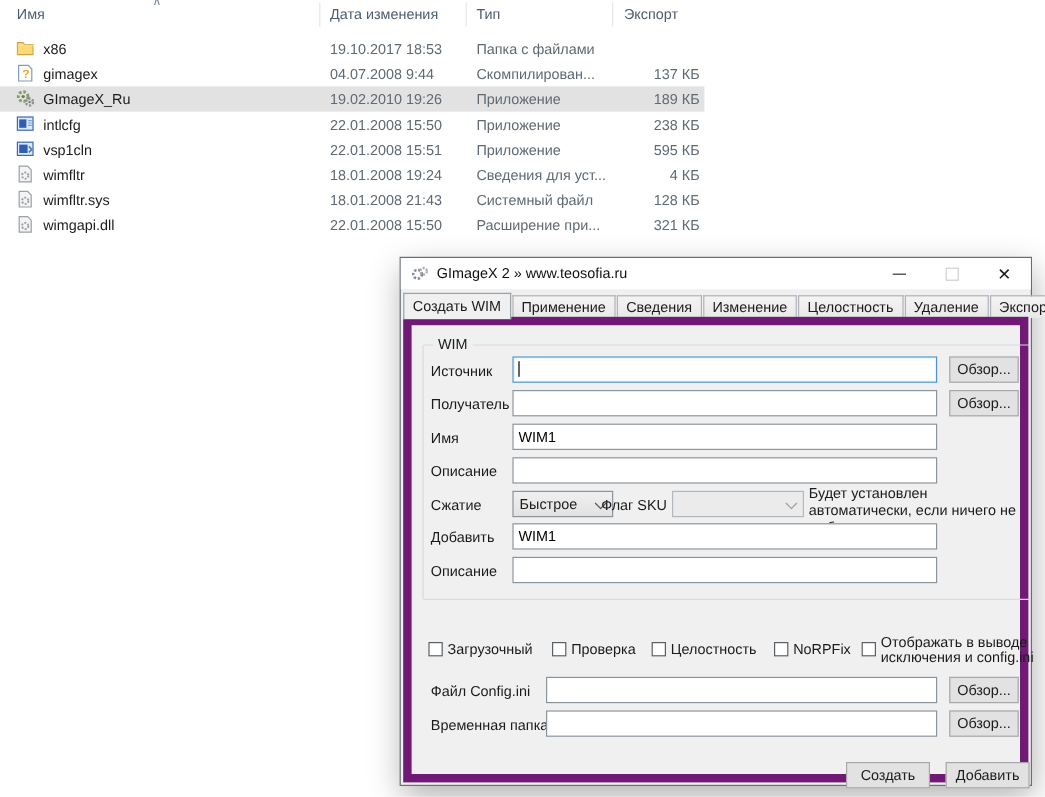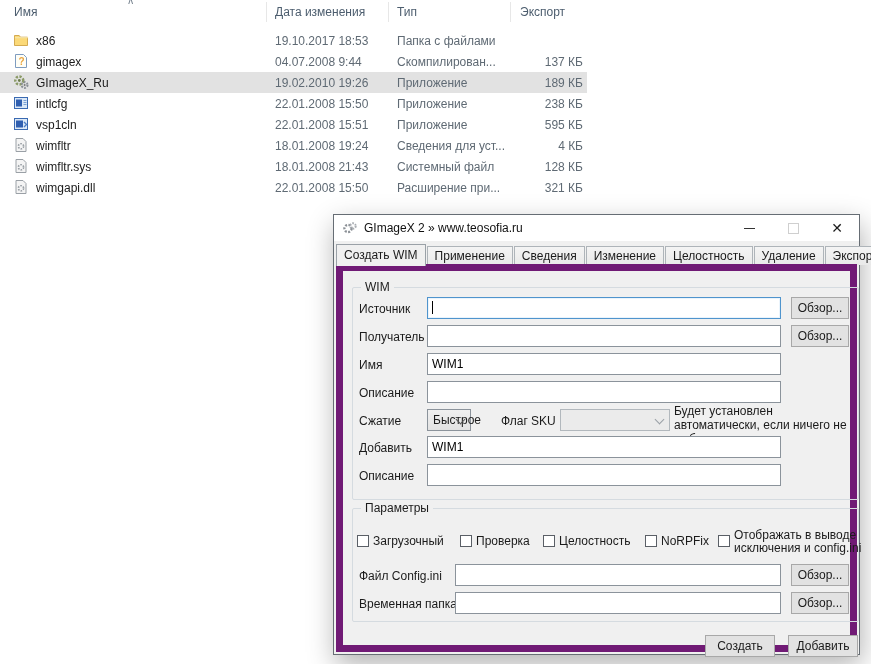--- a/index.html
+++ b/index.html
@@ -204,40 +204,37 @@
     <input class="tinput" style="left: 84px; top: 54px; width: 354px;" value="">
     <button class="btn" style="left:448px;top:54px;width:58px">Обзор...</button>
 
     <span class="flabel" style="left:16px;top:87px">Имя</span>
     <input class="tinput" style="left: 84px; top: 82px; width: 354px;" value="WIM1">
 
     <span class="flabel" style="left:16px;top:115px">Описание</span>
     <input class="tinput" style="left: 84px; top: 110px; width: 354px;" value="">
 
     <span class="flabel" style="left:16px;top:143px">Сжатие</span>
-    <div class="combo" style="left:84px;top:138px;width:44px">
+    <div class="combo" style="left:84px;top:138px;width:84px">
       <span>Быстрое</span>
       <span class="chev"></span>
     </div>
     <span class="flabel" style="left:158px;top:143px">Флаг SKU</span>
     <div class="combo disabled" style="left:217px;top:138px;width:110px">
       <span></span>
       <span class="chev"></span>
     </div>
     <span class="hint" style="left:331px;top:133px;width:188px">Будет установлен автоматически, если ничего не выбрано в списке.</span>
 
     <span class="flabel" style="left:16px;top:170px">Добавить</span>
     <input class="tinput" style="left: 84px; top: 165px; width: 354px;" value="WIM1">
 
     <span class="flabel" style="left:16px;top:198px">Описание</span>
     <input class="tinput" style="left: 84px; top: 193px; width: 354px;" value="">
 
-    <div class="groupbox" style="left:9px;top:237px;width:505px;height:112px">
-      <span class="gb-legend">Параметры</span>
-    </div>
     <span class="cb" style="left:14px;top:264px"></span>
     <span class="cb-label" style="left:30px;top:263px">Загрузочный</span>
     <span class="cb" style="left:117px;top:264px"></span>
     <span class="cb-label" style="left:133px;top:263px">Проверка</span>
     <span class="cb" style="left:200px;top:264px"></span>
     <span class="cb-label" style="left:216px;top:263px">Целостность</span>
     <span class="cb" style="left:302px;top:264px"></span>
     <span class="cb-label" style="left:318px;top:263px">NoRPFix</span>
     <span class="cb" style="left:375px;top:264px"></span>
     <span class="cb-label wrap" style="left:391px;top:258px">Отображать в выводе исключения и config.ini</span>

